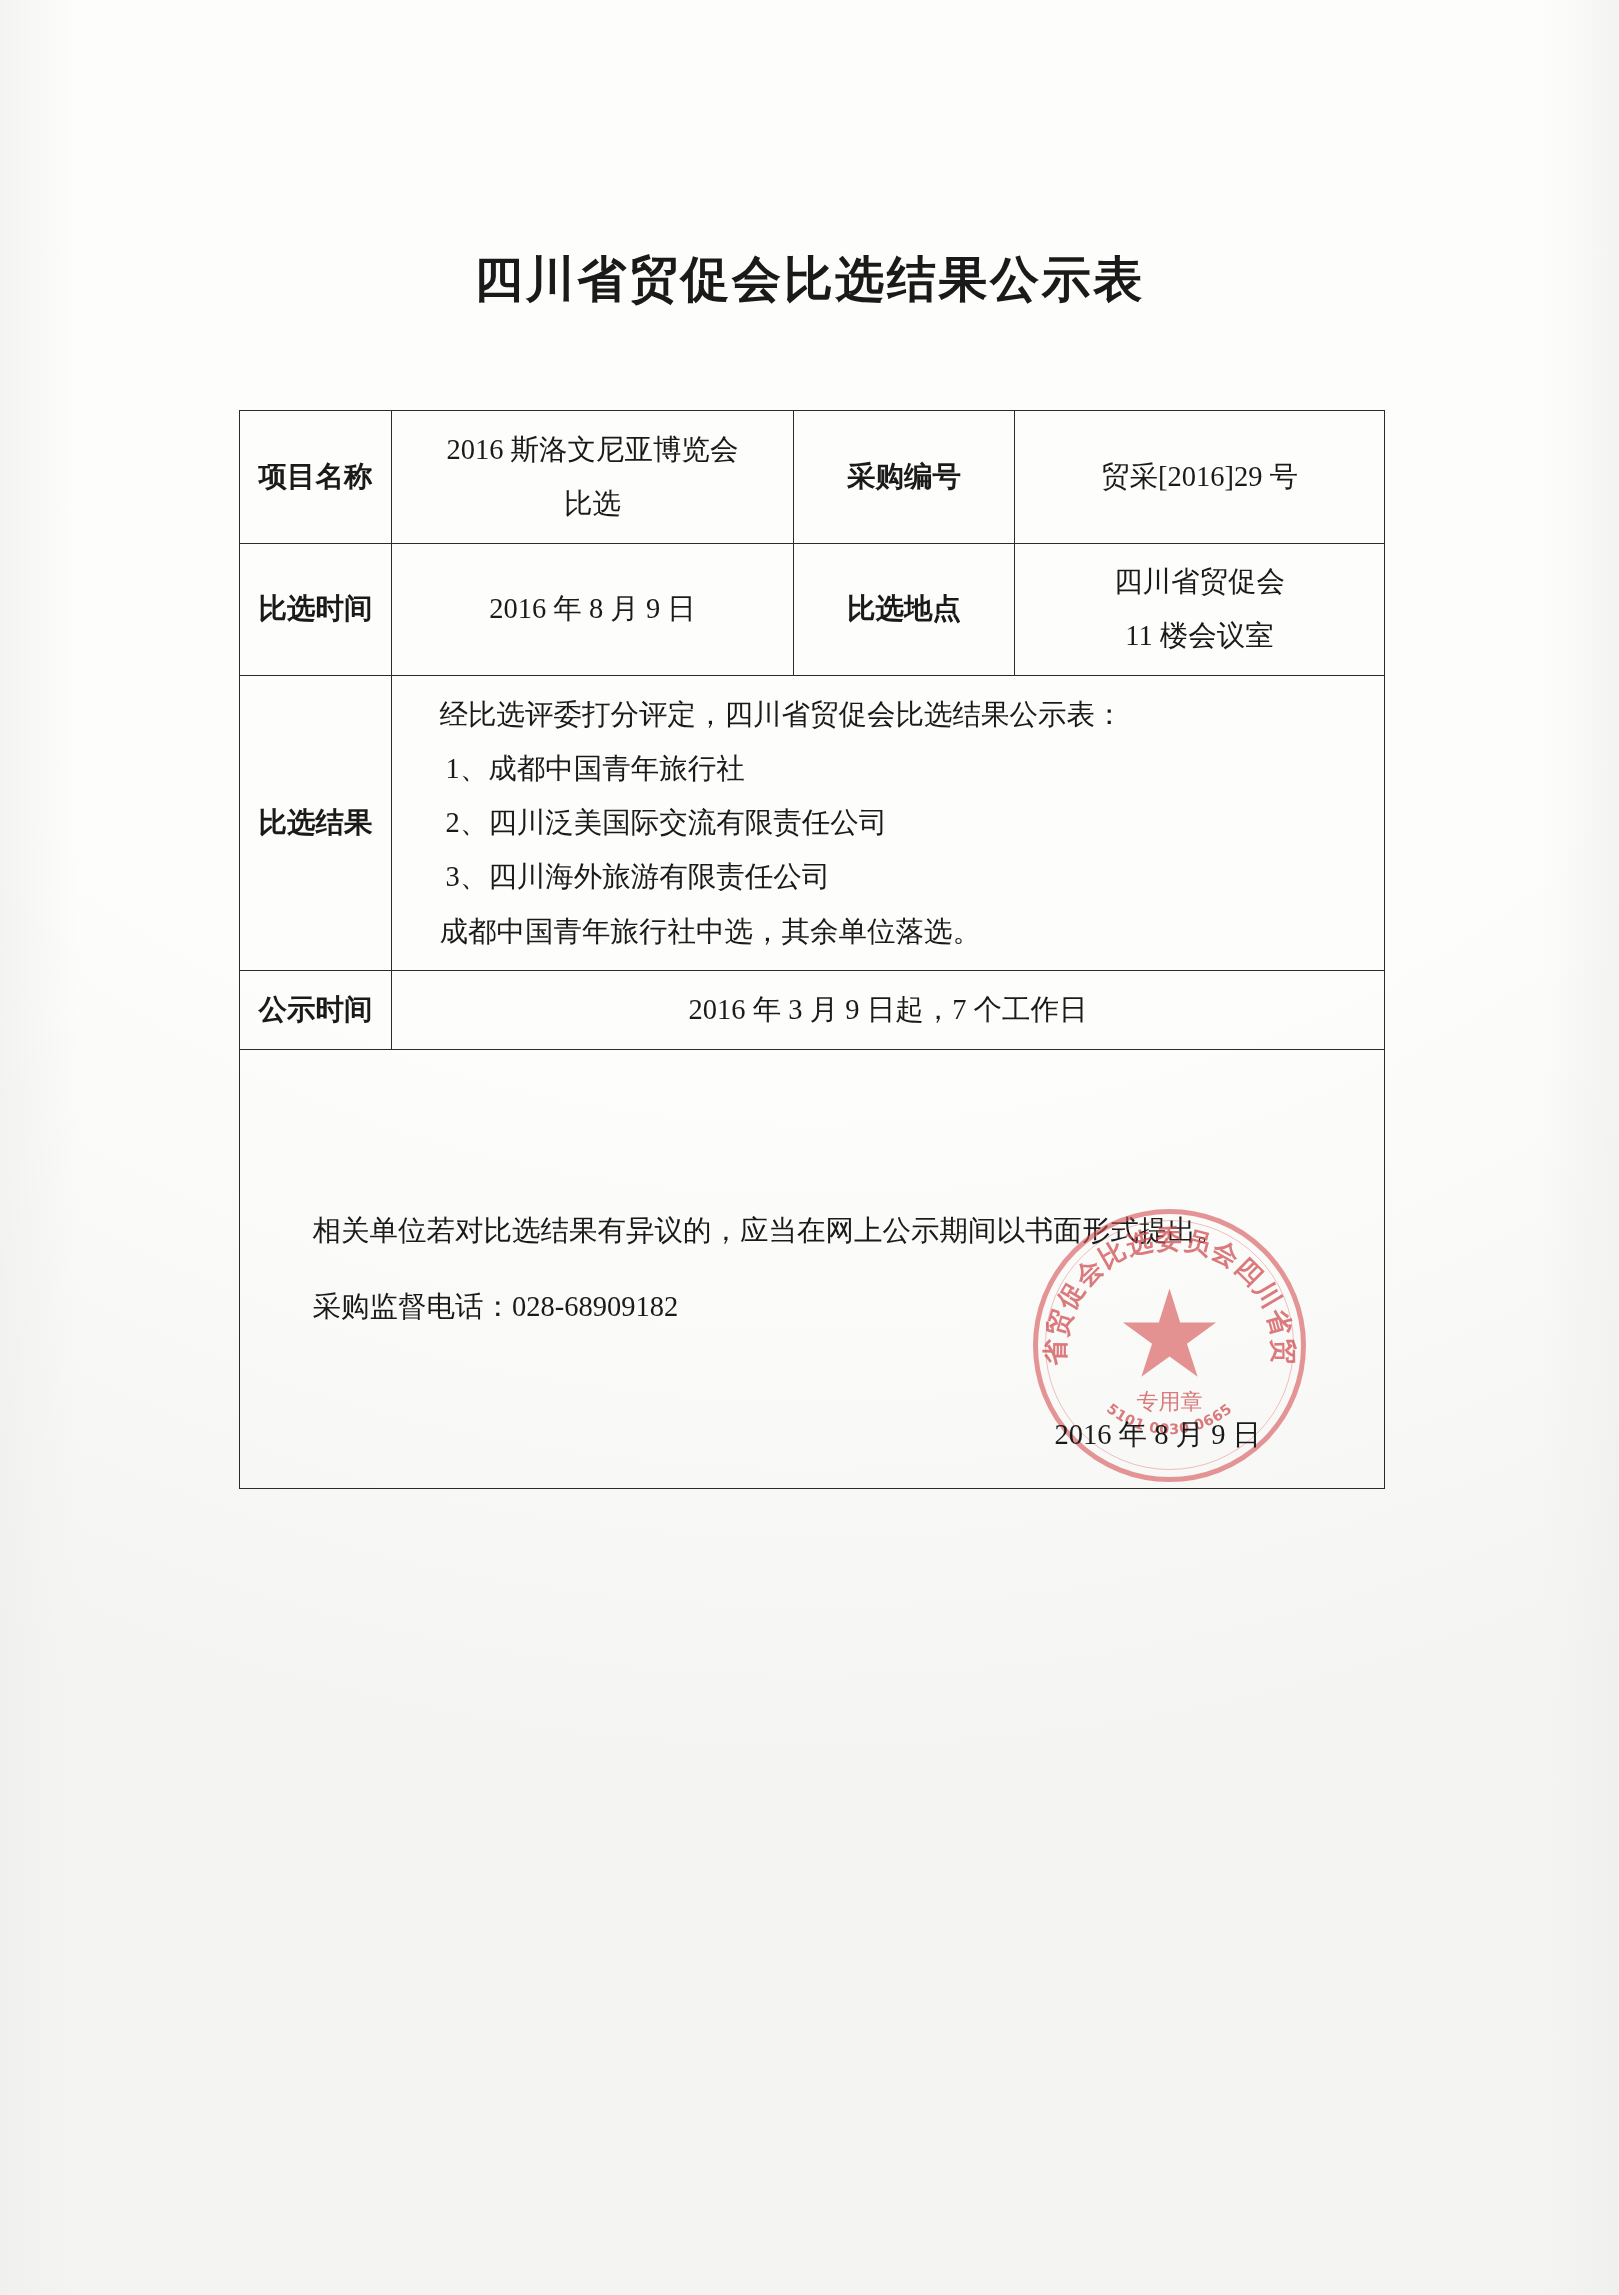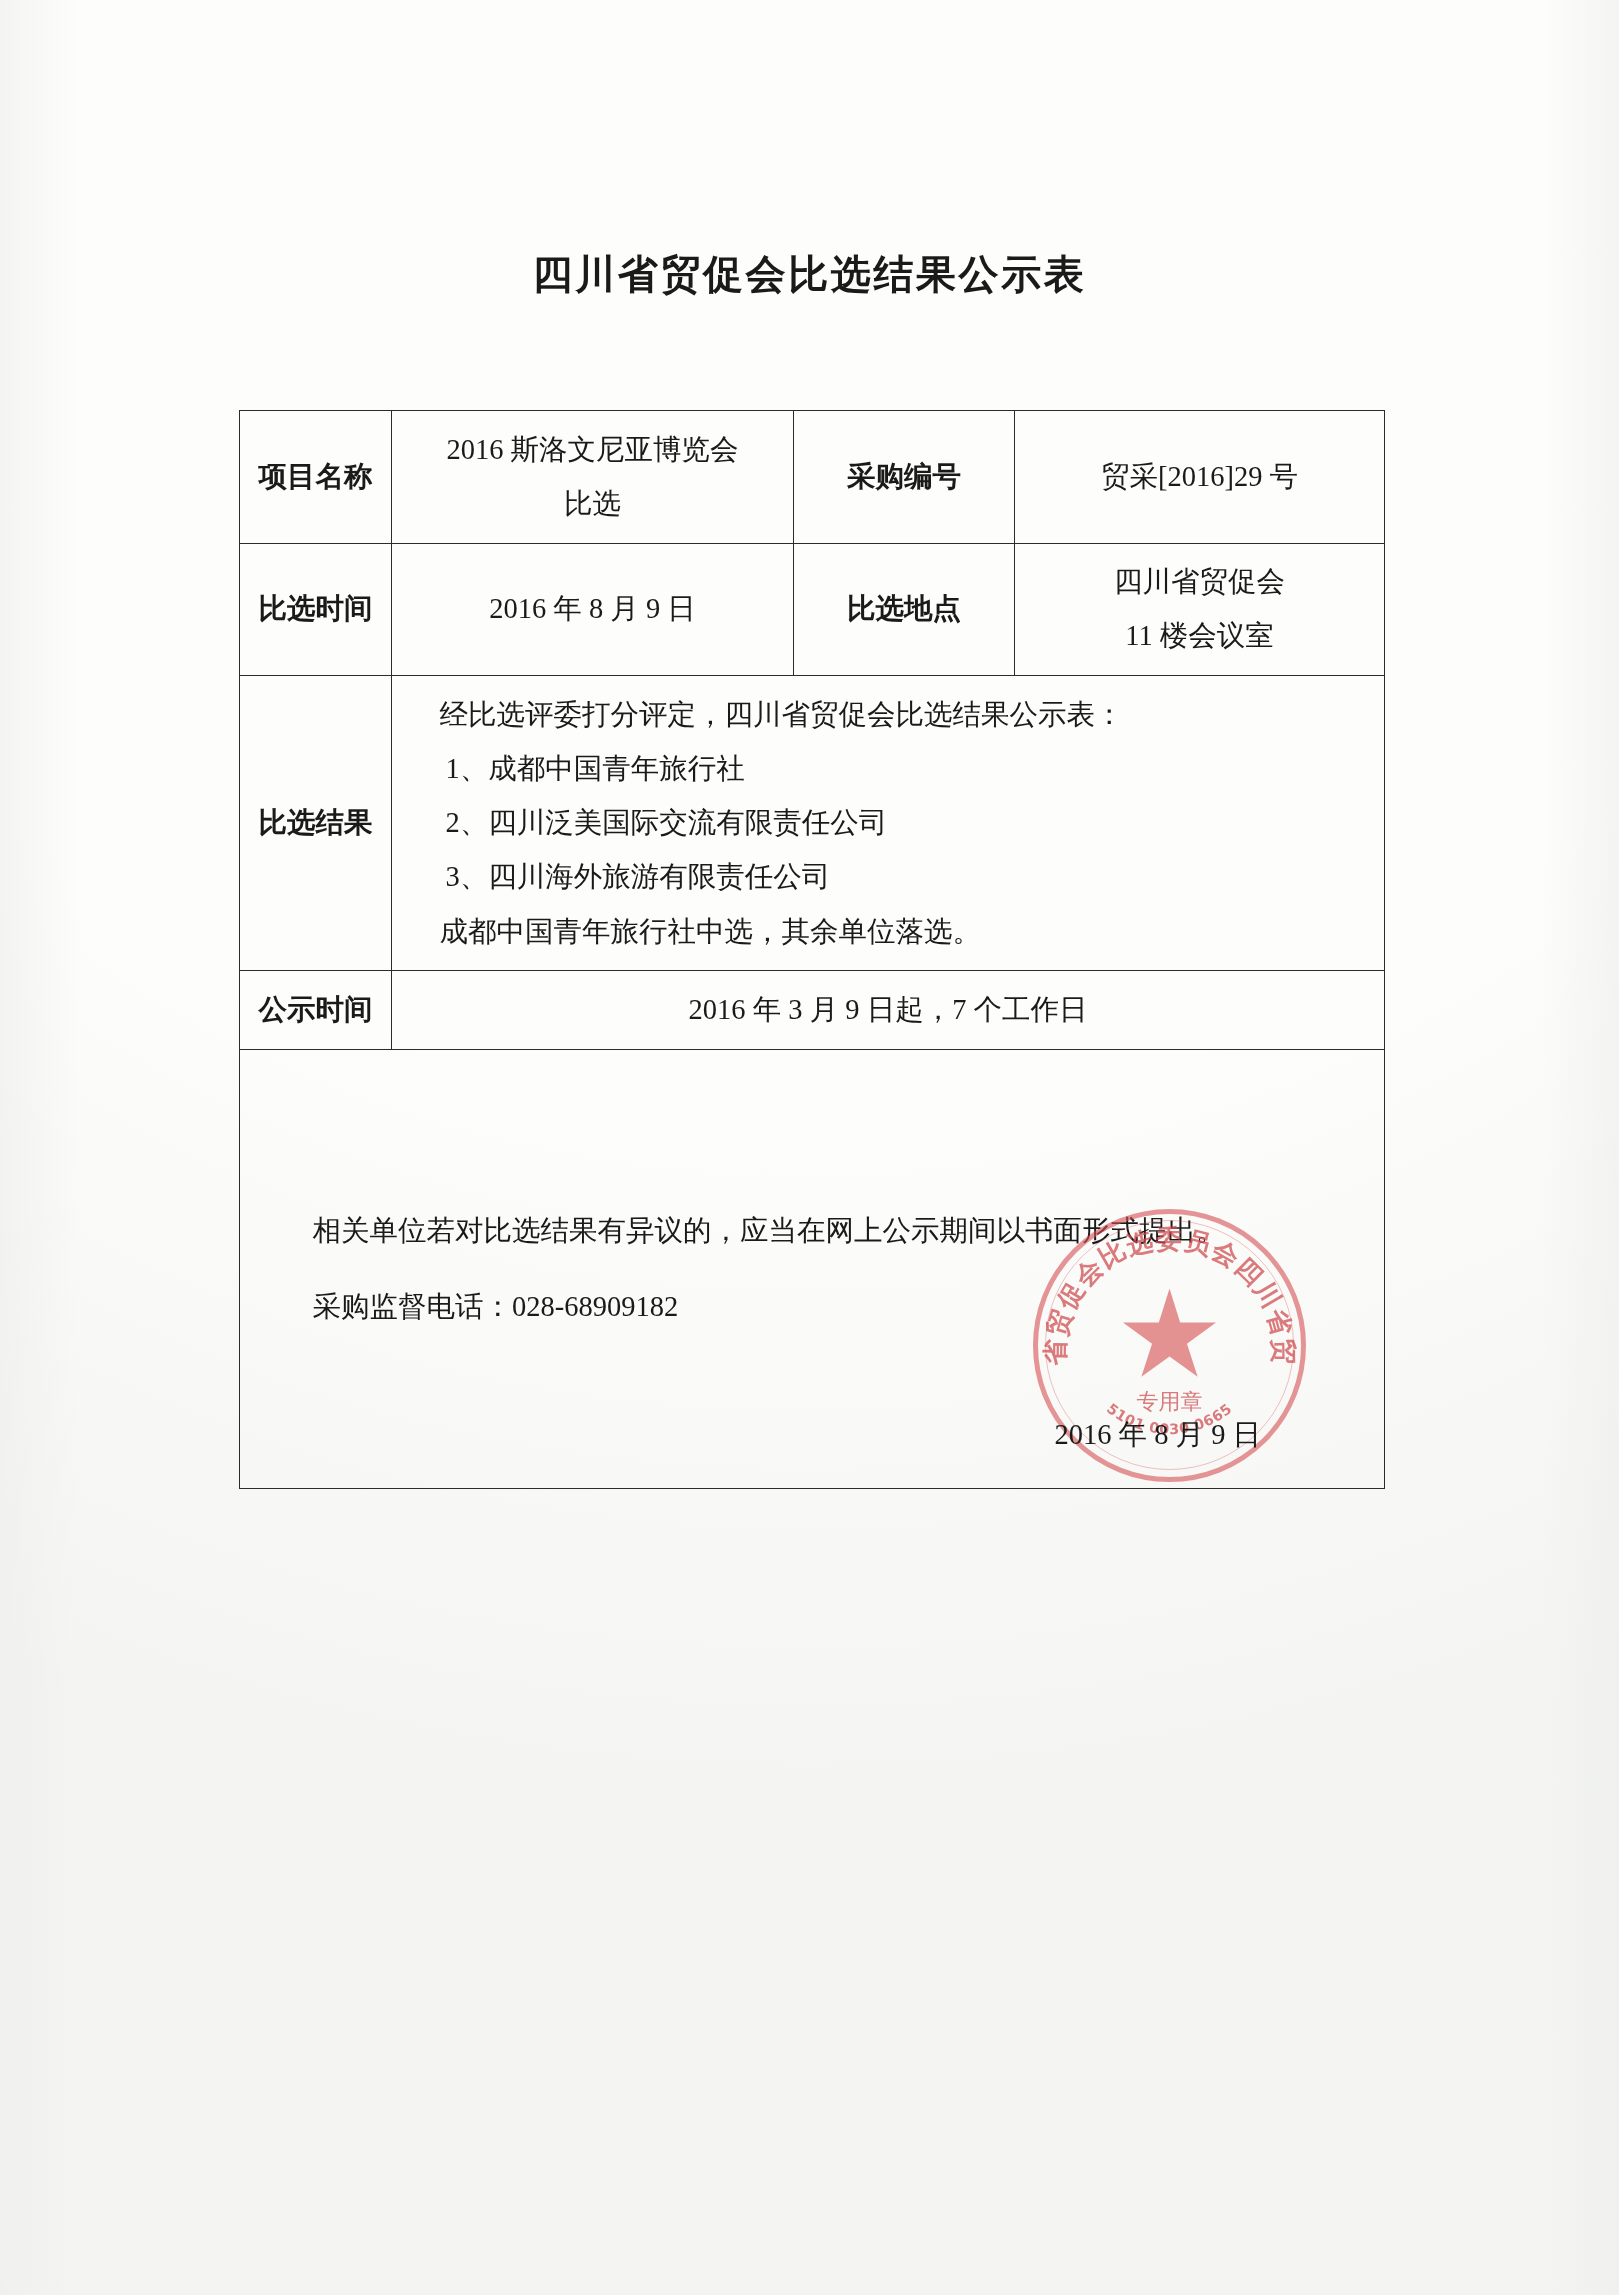--- a/index.html
+++ b/index.html
@@ -30,21 +30,21 @@
       radial-gradient(120% 80% at 50% 0%, rgba(255,255,255,0) 60%, rgba(236,238,236,0.55) 100%),
       linear-gradient(90deg, rgba(240,241,239,0.7) 0px, rgba(255,255,255,0) 78px),
       linear-gradient(270deg, rgba(240,241,239,0.7) 0px, rgba(255,255,255,0) 78px);
     pointer-events:none;
   }
   .doc-title {
     position: absolute;
     left: 0; top: 247px;
     width: 1619px;
     text-align: center;
-    font-size: 40px;
+    font-size: 49px;
     font-weight: bold;
     letter-spacing: 2.6px;
     font-family: "DejaVu Sans", sans-serif;
   }
   table.main {
     position: absolute;
     left: 239px;
     top: 410px;
     width: 1145px;
     border-collapse: collapse;

